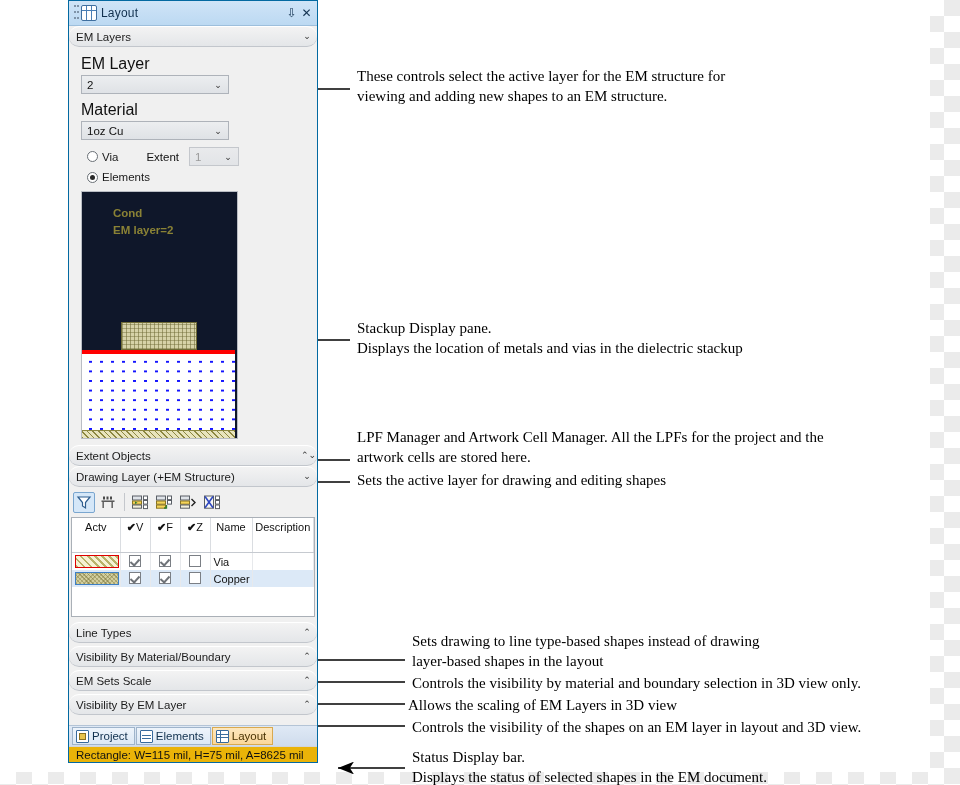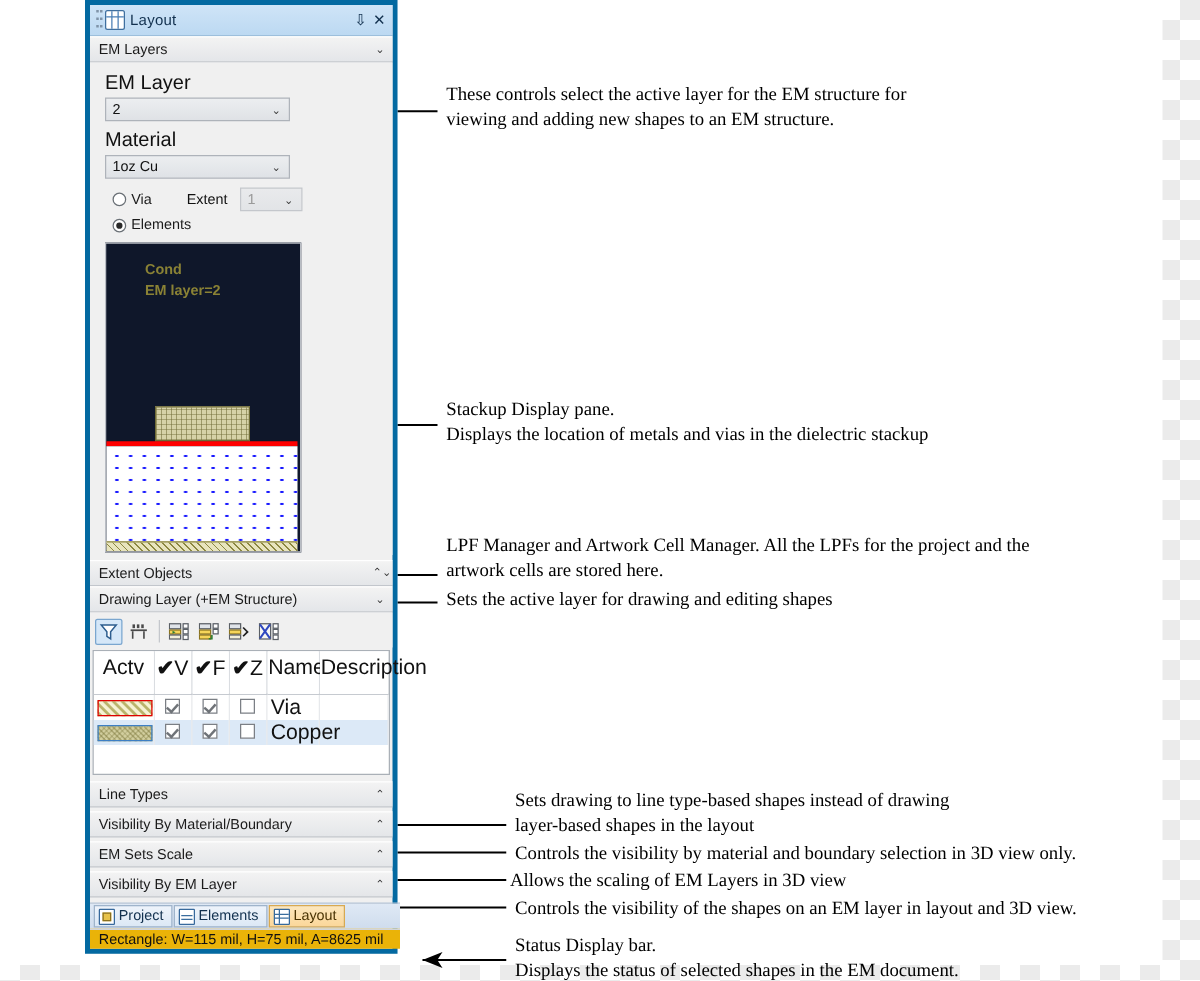--- a/index.html
+++ b/index.html
@@ -20,21 +20,21 @@
     background-color:#ffffff;
   }
   #whitecard{
     position:absolute;left:0;top:0;width:930px;height:772px;background:#fff;
   }
 
   
   #panel{
     position:absolute;left:68px;top:0px;width:250px;height:763px;
     background:#f0f0f0;
-    border:4px solid #0369a1;
+    border:1px solid #0369a1;
     box-sizing:border-box;
     font-size:11.5px;color:#1a1a1a;
   }
 
   
   .titlebar{
     height:24px;display:flex;align-items:center;
     background:linear-gradient(#cfe4f7,#bcd9f2);
     border-bottom:1px solid #9dbfdc;
     padding:0 3px 0 4px;
@@ -50,21 +50,21 @@
   .tb-icon .v2{position:absolute;left:9px;top:0;width:1px;height:14px;background:#4a7fb5;}
   .tb-title{flex:1;font-size:12px;color:#11304e;letter-spacing:.2px;}
   .tb-btn{width:15px;height:16px;text-align:center;font-size:12px;line-height:16px;color:#11304e;cursor:default;}
 
   
   .secbar{
     height:19px;display:flex;align-items:center;
     background:linear-gradient(#f3f3f3,#e4e6e9);
     border-top:1px solid #ffffff;
     border-bottom:1px solid #c2c6cc;
-    padding:0 4px 0 7px;font-size:11.5px;color:#1b1b1b;
+    padding:0 4px 0 7px;font-size:11.5px;color:#1b1b1b;border-radius:10px;
   }
   .secbar .lbl{flex:1;}
   .secbar .chev{font-size:9px;color:#333;width:12px;text-align:center;line-height:9px;}
 
   
   .emBody{background:#f0f0f0;padding:6px 0 2px 0;}
   .fieldLabel{font-size:16px;margin:2px 0 2px 12px;color:#111;}
   .combo{
     margin-left:12px;width:148px;height:19px;box-sizing:border-box;
     background:linear-gradient(#eceef0,#dfe2e6);
@@ -103,21 +103,21 @@
   }
 
   
   .iconbar{display:flex;align-items:center;height:26px;background:#f0f0f0;padding:2px 0 0 4px;gap:2px;}
   .ibtn{width:22px;height:21px;box-sizing:border-box;display:flex;align-items:center;justify-content:center;}
   .ibtn.sel{background:#d5e7f8;border:1px solid #7aa6cf;border-radius:2px;}
   .isep{width:1px;height:18px;background:#c4c7cc;margin:0 3px;}
 
   
   .tableWrap{margin:2px 2px 0 2px;background:#fff;border:1px solid #aab0b7;height:100px;box-sizing:border-box;}
-  table.ltab{border-collapse:collapse;width:100%;font-size:17px;table-layout:fixed;}
+  table.ltab{border-collapse:collapse;width:100%;font-size:11px;table-layout:fixed;}
   table.ltab th{
     background:#ffffff;border-right:1px solid #dadde1;border-bottom:1px solid #c6cad0;
     font-weight:normal;height:30px;vertical-align:top;padding-top:3px;color:#111;position:relative;
   }
   table.ltab td{border-right:1px solid #e7e9ec;height:17px;padding:0 3px;color:#111;}
   tr.row2 td{background:#dce9f7;}
   .swatch{width:44px;height:13px;box-sizing:border-box;}
   .swatch.via{border:1px solid #e00000;background:#efe9bf;
     background-image:repeating-linear-gradient(45deg,#b8b26a 0 2px,#f6f2d4 2px 5px);}
   .swatch.cu{border:1px solid #3d7fc4;background:#d2ce9e;

